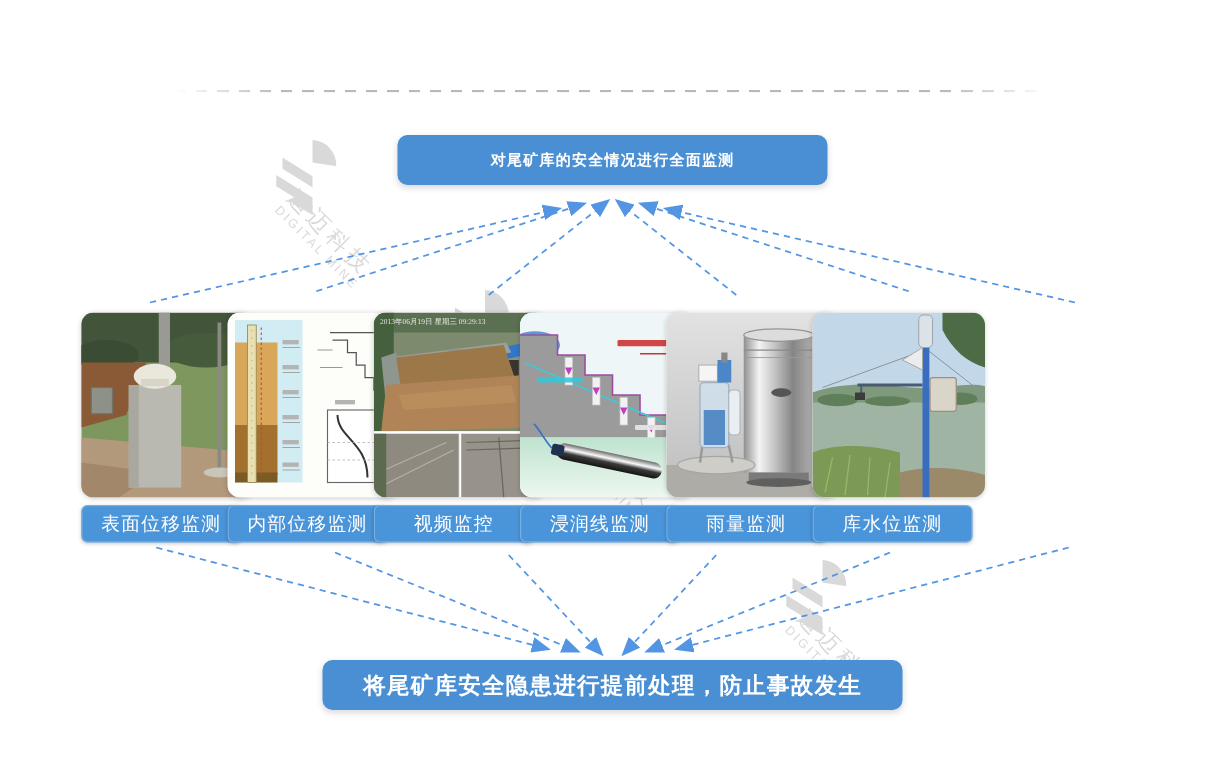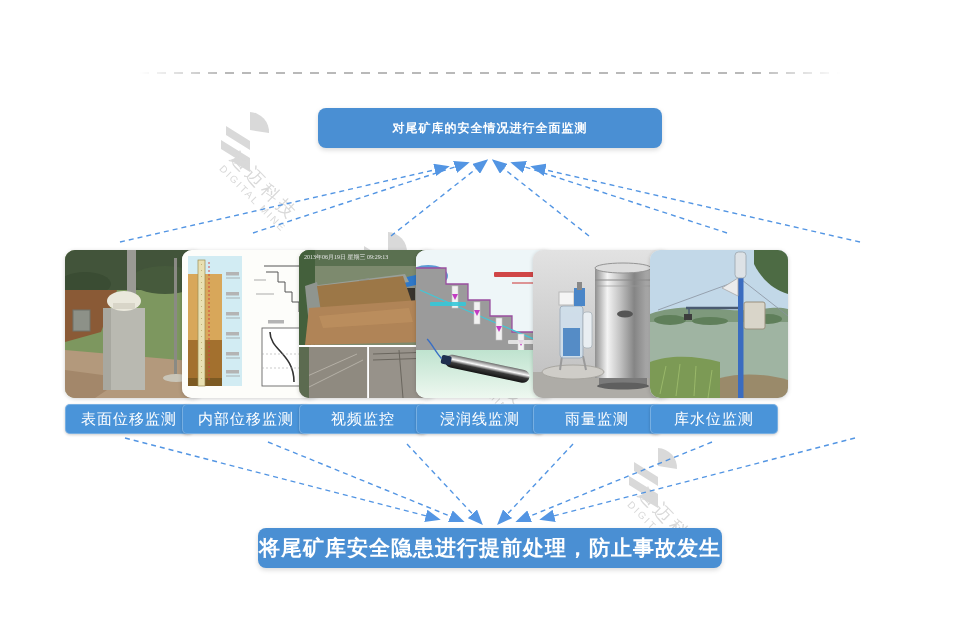--- a/index.html
+++ b/index.html
@@ -14,21 +14,21 @@
   .page-title{font-size:27px;font-weight:bold;color:var(--title-gray);letter-spacing:3px;}
   .divider{position:absolute;left:140px;top:72px;width:700px;height:2px;
     background:repeating-linear-gradient(90deg,#b9b9b9 0 9px,transparent 9px 17px);
     -webkit-mask:linear-gradient(90deg,transparent,#000 12%,#000 88%,transparent);
     mask:linear-gradient(90deg,transparent,#000 12%,#000 88%,transparent);}
   
   .banner{position:absolute;background:var(--banner-blue);color:#fff;font-weight:bold;font-size:12px;
     display:flex;align-items:center;justify-content:center;border-radius:8px;z-index:4;
     box-shadow:0 2px 5px rgba(0,0,0,.15);letter-spacing:1px;}
   #top-banner{left:318px;top:108px;width:344px;height:40px;}
-  #bottom-banner{left:258px;top:528px;width:464px;height:40px;font-size:21px;}
+  #bottom-banner{left:258px;top:528px;width:464px;height:40px;font-size:18px;}
   
   .cards{position:absolute;left:65px;top:250px;display:flex;gap:7px;z-index:3;}
   .card{width:110px;font-family:Liberation Serif, serif;}
   .photo{width:138px;height:148px;border-radius:10px;overflow:hidden;background:#eee;
     box-shadow:0 1px 4px rgba(0,0,0,.18);}
   .photo svg{display:block;width:100%;height:100%;}
   .card-label{margin:6px auto 0;width:128px;height:30px;background:var(--chip-blue);border-radius:5px;
     color:#fff;font-size:15px;display:flex;align-items:center;justify-content:center;letter-spacing:1px;
     box-shadow:inset 0 0 0 1px rgba(255,255,255,.25),0 1px 3px rgba(0,0,0,.2);}
   

